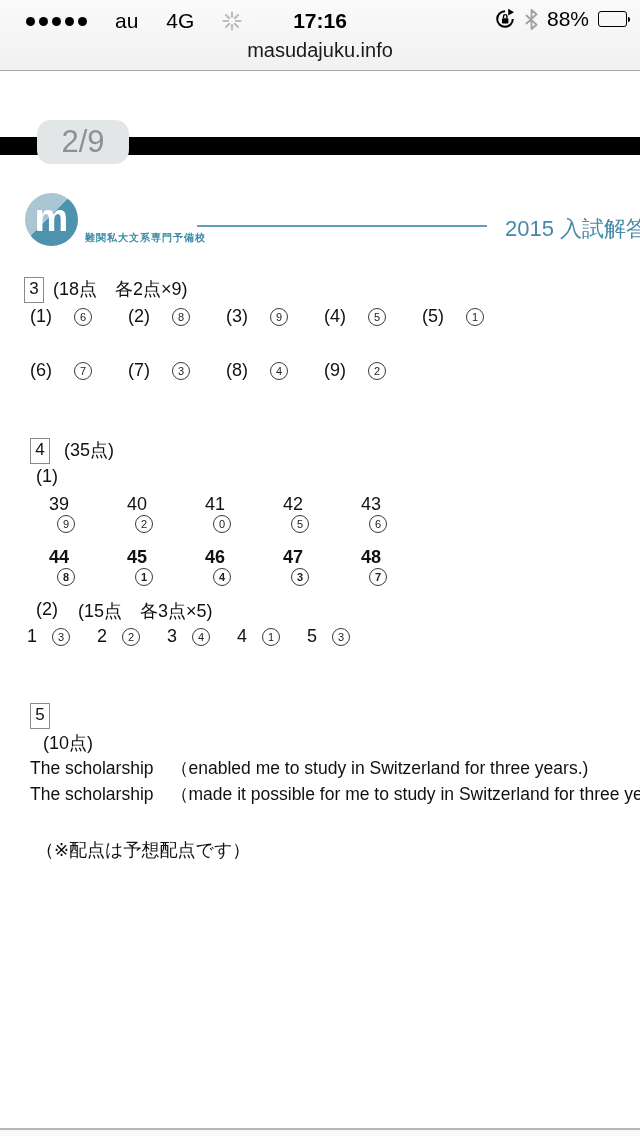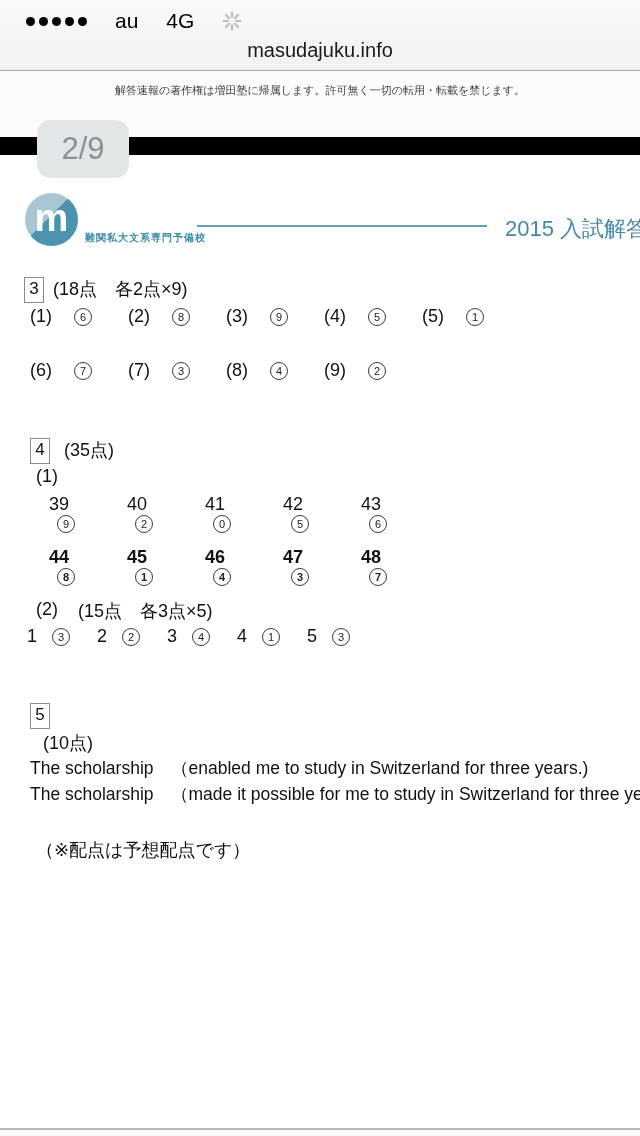--- a/index.html
+++ b/index.html
@@ -26,21 +26,21 @@
   .battery-tip { width:2px; height:5px; background:#000; border-radius:0 2px 2px 0; margin-left:1px; }
   .url-title { position:absolute; top:39px; left:0; width:100%; text-align:center; font-size:20px; color:#1a1a1a; }
 
   
   .notice { position:absolute; top:71px; left:0; width:100%; height:66px; background:#fcfcfc; }
   .notice-text { padding-top:12px; text-align:center; font-size:11px; color:#3d3d3d; }
 
   
   .black-bar { position:absolute; top:137px; left:0; width:640px; height:18px; background:#000; }
   .page-badge {
-    position:absolute; left:37px; top:120px; width:92px; height:58px;
+    position:absolute; left:37px; top:120px; width:92px; height:44px;
     background:#e2e6e7; border-radius:14px; display:flex; align-items:center; justify-content:center;
     font-size:31px; color:#8a9095;
   }
 
   
   .logo-circle {
     position:absolute; left:25px; top:193px; width:53px; height:53px; border-radius:50%;
     background:linear-gradient(135deg,#a9c6d2 0%,#a9c6d2 46%,#4e93ad 46%,#4e93ad 100%);
     display:flex; align-items:center; justify-content:center;
   }
@@ -98,26 +98,44 @@
             <line x1="1.5" y1="10" x2="6" y2="10"></line>
               <line x1="14" y1="10" x2="18.5" y2="10"></line>
             <line x1="4" y1="4" x2="7.1" y2="7.1"></line>
               <line x1="12.9" y1="12.9" x2="16" y2="16"></line>
             <line x1="16" y1="4" x2="12.9" y2="7.1"></line>
               <line x1="4" y1="16" x2="7.1" y2="12.9"></line>
           </g>
         </svg>
       </span>
     </div>
+    <div class="sb-time">17:16</div>
+    <div class="sb-right">
+      <span style="display:inline-flex;">
+        <svg width="22" height="22" viewBox="0 0 22 22">
+          <path d="M18.8 11 A7.8 7.8 0 1 1 11 3.2" fill="none" stroke="#000" stroke-width="2"></path>
+          <path d="M14.2 0.8 L20 4.2 L14.2 7.4 Z" fill="#000"></path>
+          <rect x="8" y="10.2" width="6.4" height="5.4" rx="0.8" fill="#000"></rect>
+          <path d="M9.5 10.2 v-1.9 a1.7 1.7 0 0 1 3.4 0 v1.9" stroke="#000" stroke-width="1.4" fill="none"></path>
+        </svg>
+      </span>
+      <span style="display:inline-flex;">
+        <svg width="13" height="21" viewBox="0 0 13 21">
+          <path d="M6.5 1 V20 M6.5 1 L11.5 5.3 L1.5 14.5 M6.5 20 L11.5 15.7 L1.5 6.5" stroke="#9aa0a4" stroke-width="1.8" fill="none" stroke-linejoin="round" stroke-linecap="round"></path>
+        </svg>
+      </span>
+      <span>88%</span>
+      <span class="battery">
+        <span class="battery-body"><span class="battery-fill" style="width:88%;"></span></span>
+        <span class="battery-tip"></span>
+      </span>
+    </div>
     <div class="url-title">masudajuku.info</div>
   </div>
 
-  <div class="notice">
-    <div class="notice-text">解答速報の著作権は増田塾に帰属します。許可無く一切の転用・転載を禁じます。</div>
-  </div>
 
   <div class="black-bar"></div>
   <div class="page-badge">2/9</div>
 
   <div class="logo-circle">
     <span class="logo-letter">m</span>
   </div>
   <div class="brand-sub">難関私大文系専門予備校</div>
   <div class="header-line"></div>
   <div class="header-title">2015 入試解答速</div>

